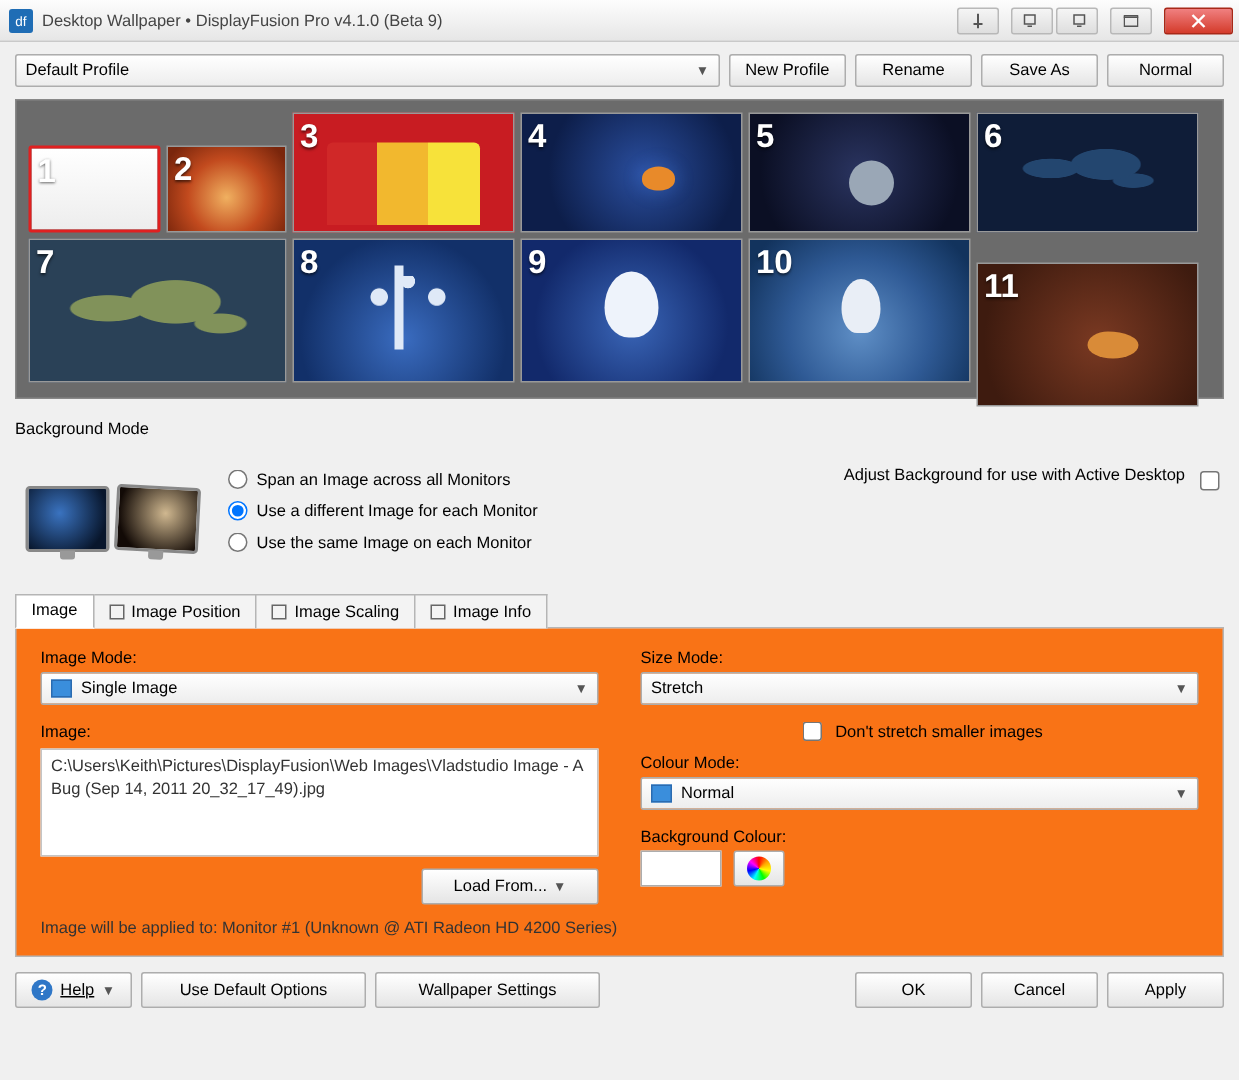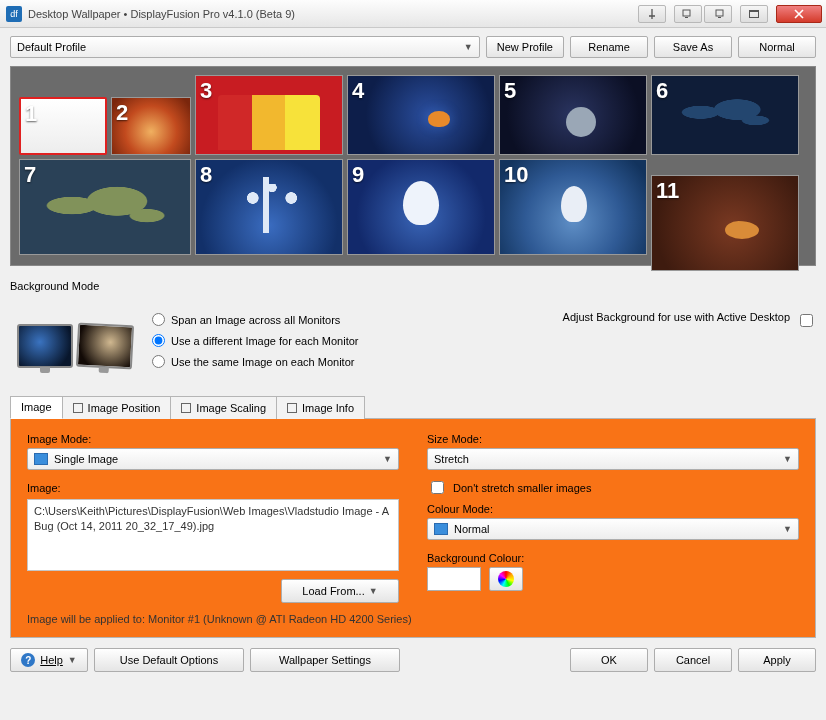--- a/index.html
+++ b/index.html
@@ -69,21 +69,21 @@
   .tabpanel { border:1px solid #b5b5b5; border-top:none; background:#f97316; padding:14px 16px 12px 16px; }
   .twocol { display:flex; gap:28px; }
   .col { flex:1; display:flex; flex-direction:column; }
   .lbl { margin-bottom:3px; }
   .sel { height:22px; border:1px solid #adadad; background:linear-gradient(#fff,#ededed); border-radius:2px; display:flex; align-items:center; padding:0 6px; justify-content:space-between; }
   .sel .ico { width:14px; height:12px; background:#3a8edc; border:1px solid #2a6bb0; margin-right:6px; display:inline-block; }
   .down { font-size:9px; color:#555; }
   .txtbox { border:1px solid #c5c5c5; background:#fff; height:72px; padding:4px 6px; margin-top:2px; color:#333; line-height:1.35; }
   .loadrow { display:flex; justify-content:flex-end; margin-top:8px; }
   .loadbtn { width:118px; height:24px; border:1px solid #adadad; background:linear-gradient(#fff,#e5e5e5); border-radius:2px; display:flex; align-items:center; justify-content:center; gap:4px; }
-  .chk { display:flex; align-items:center; gap:6px; margin:8px 0 6px 0; }
+  .chk { display:flex; align-items:center; gap:6px; margin:8px 0 6px 0;justify-content:center; }
   .colorrow { display:flex; gap:8px; align-items:center; }
   .swatch { width:54px; height:24px; border:1px solid #adadad; background:#fff; }
   .pickbtn { width:34px; height:24px; border:1px solid #adadad; background:linear-gradient(#fff,#e5e5e5); border-radius:2px; display:flex; align-items:center; justify-content:center; }
   .wheel { width:16px; height:16px; border-radius:50%; background:conic-gradient(red,orange,yellow,lime,cyan,blue,magenta,red); }
   .note { margin-top:10px; color:#333; }
 
   
   .bottom { display:flex; gap:6px; align-items:center; margin-top:10px; }
   .helpbtn { width:78px; height:24px; border:1px solid #adadad; background:linear-gradient(#fff,#e5e5e5); border-radius:2px; display:flex; align-items:center; justify-content:center; gap:5px; }
   .qmark { width:14px; height:14px; border-radius:50%; background:#2f77c7; color:#fff; display:flex; align-items:center; justify-content:center; font-weight:bold; font-size:10px; }
@@ -244,21 +244,21 @@
       <div class="col">
         <div class="lbl">Image Mode:</div>
         <div class="sel">
           <span style="display:flex;align-items:center;">
               <span class="ico"></span>
               <span>Single Image</span>
             </span>
           <span class="down">▼</span>
         </div>
         <div class="lbl" style="margin-top:12px;">Image:</div>
-        <div class="txtbox"><span>C:\Users\Keith\Pictures\DisplayFusion\Web Images\Vladstudio Image - A Bug (Oct 14, 2011 20_32_17_49).jpg</span></div>
+        <div class="txtbox"><span>C:\Users\Keith\Pictures\DisplayFusion\Web Images\Vladstudio Image - A Bug (Sep 14, 2011 20_32_17_49).jpg</span></div>
         <div class="loadrow">
           <div class="loadbtn">
               <span>Load From...</span>
               <span class="down">▼</span>
             </div>
         </div>
       </div>
       <div class="col">
         <div class="lbl">Size Mode:</div>
         <div class="sel">

